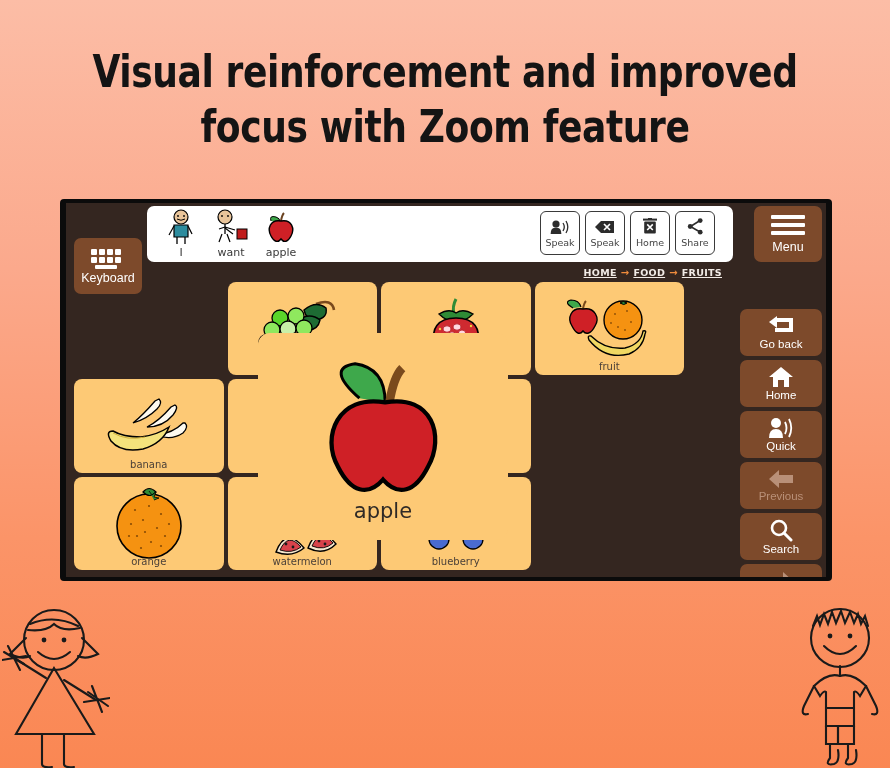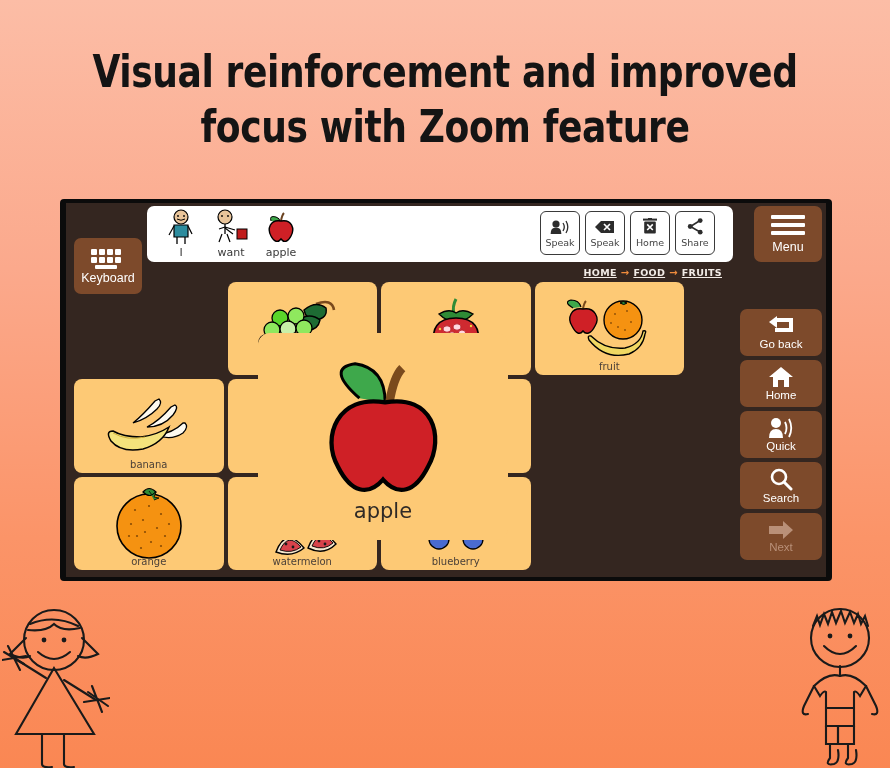--- a/index.html
+++ b/index.html
@@ -575,20 +575,26 @@
     <div class="side-btn">
       <svg width="30" height="22" viewBox="0 0 30 22">
         <circle cx="10" cy="6" r="5" fill="#fff"></circle>
         <path d="M3 21 Q3 12 10 12 Q17 12 17 21 Z" fill="#fff"></path>
         <path d="M19 5 Q22 11 19 17" stroke="#fff" stroke-width="1.8" fill="none"></path>
         <path d="M23 2 Q27.5 11 23 20" stroke="#fff" stroke-width="1.8" fill="none"></path>
       </svg>
       <span class="side-label">Quick</span>
     </div>
 
+    <div class="side-btn disabled">
+      <svg width="26" height="20" viewBox="0 0 26 20">
+        <path d="M11 1 L11 6 H25 V14 H11 V19 L1 10 Z" fill="#b99078"></path>
+      </svg>
+      <span class="side-label">Previous</span>
+    </div>
 
     <div class="side-btn">
       <svg width="24" height="23" viewBox="0 0 24 23">
         <circle cx="10" cy="9" r="7" fill="none" stroke="#fff" stroke-width="2.6"></circle>
         <path d="M15 14 L22 21" stroke="#fff" stroke-width="3" stroke-linecap="round"></path>
       </svg>
       <span class="side-label">Search</span>
     </div>
 
     <div class="side-btn disabled">

